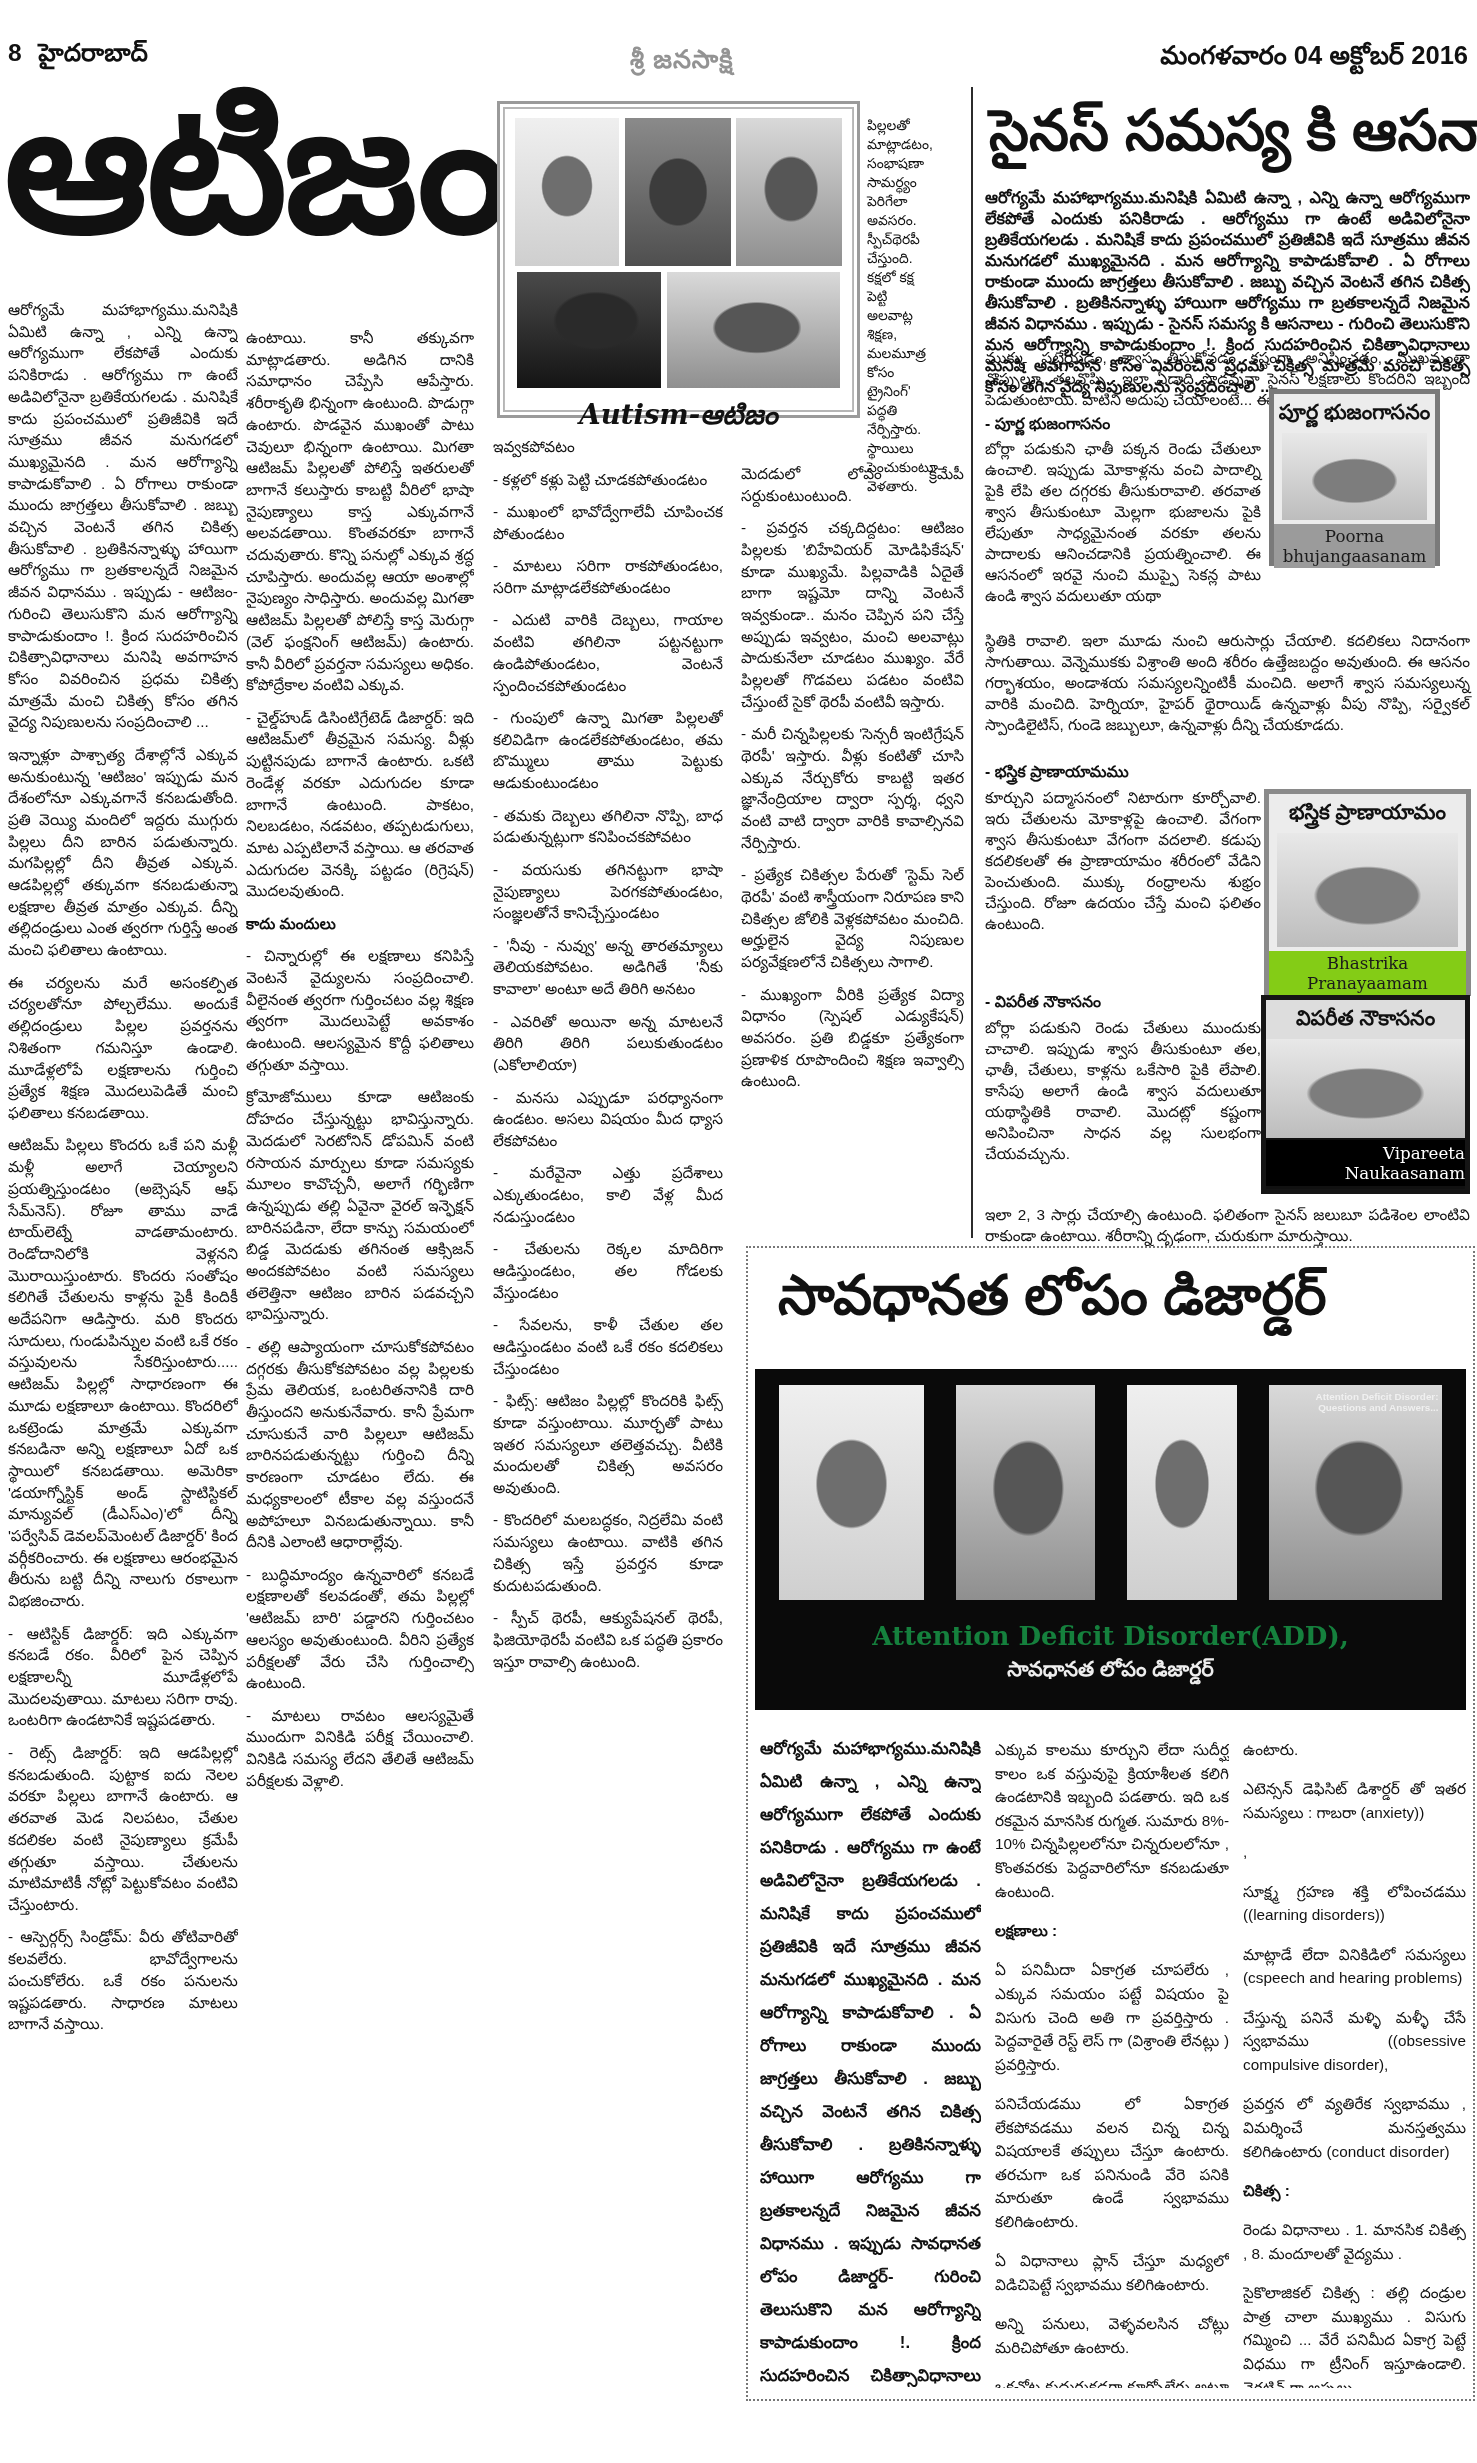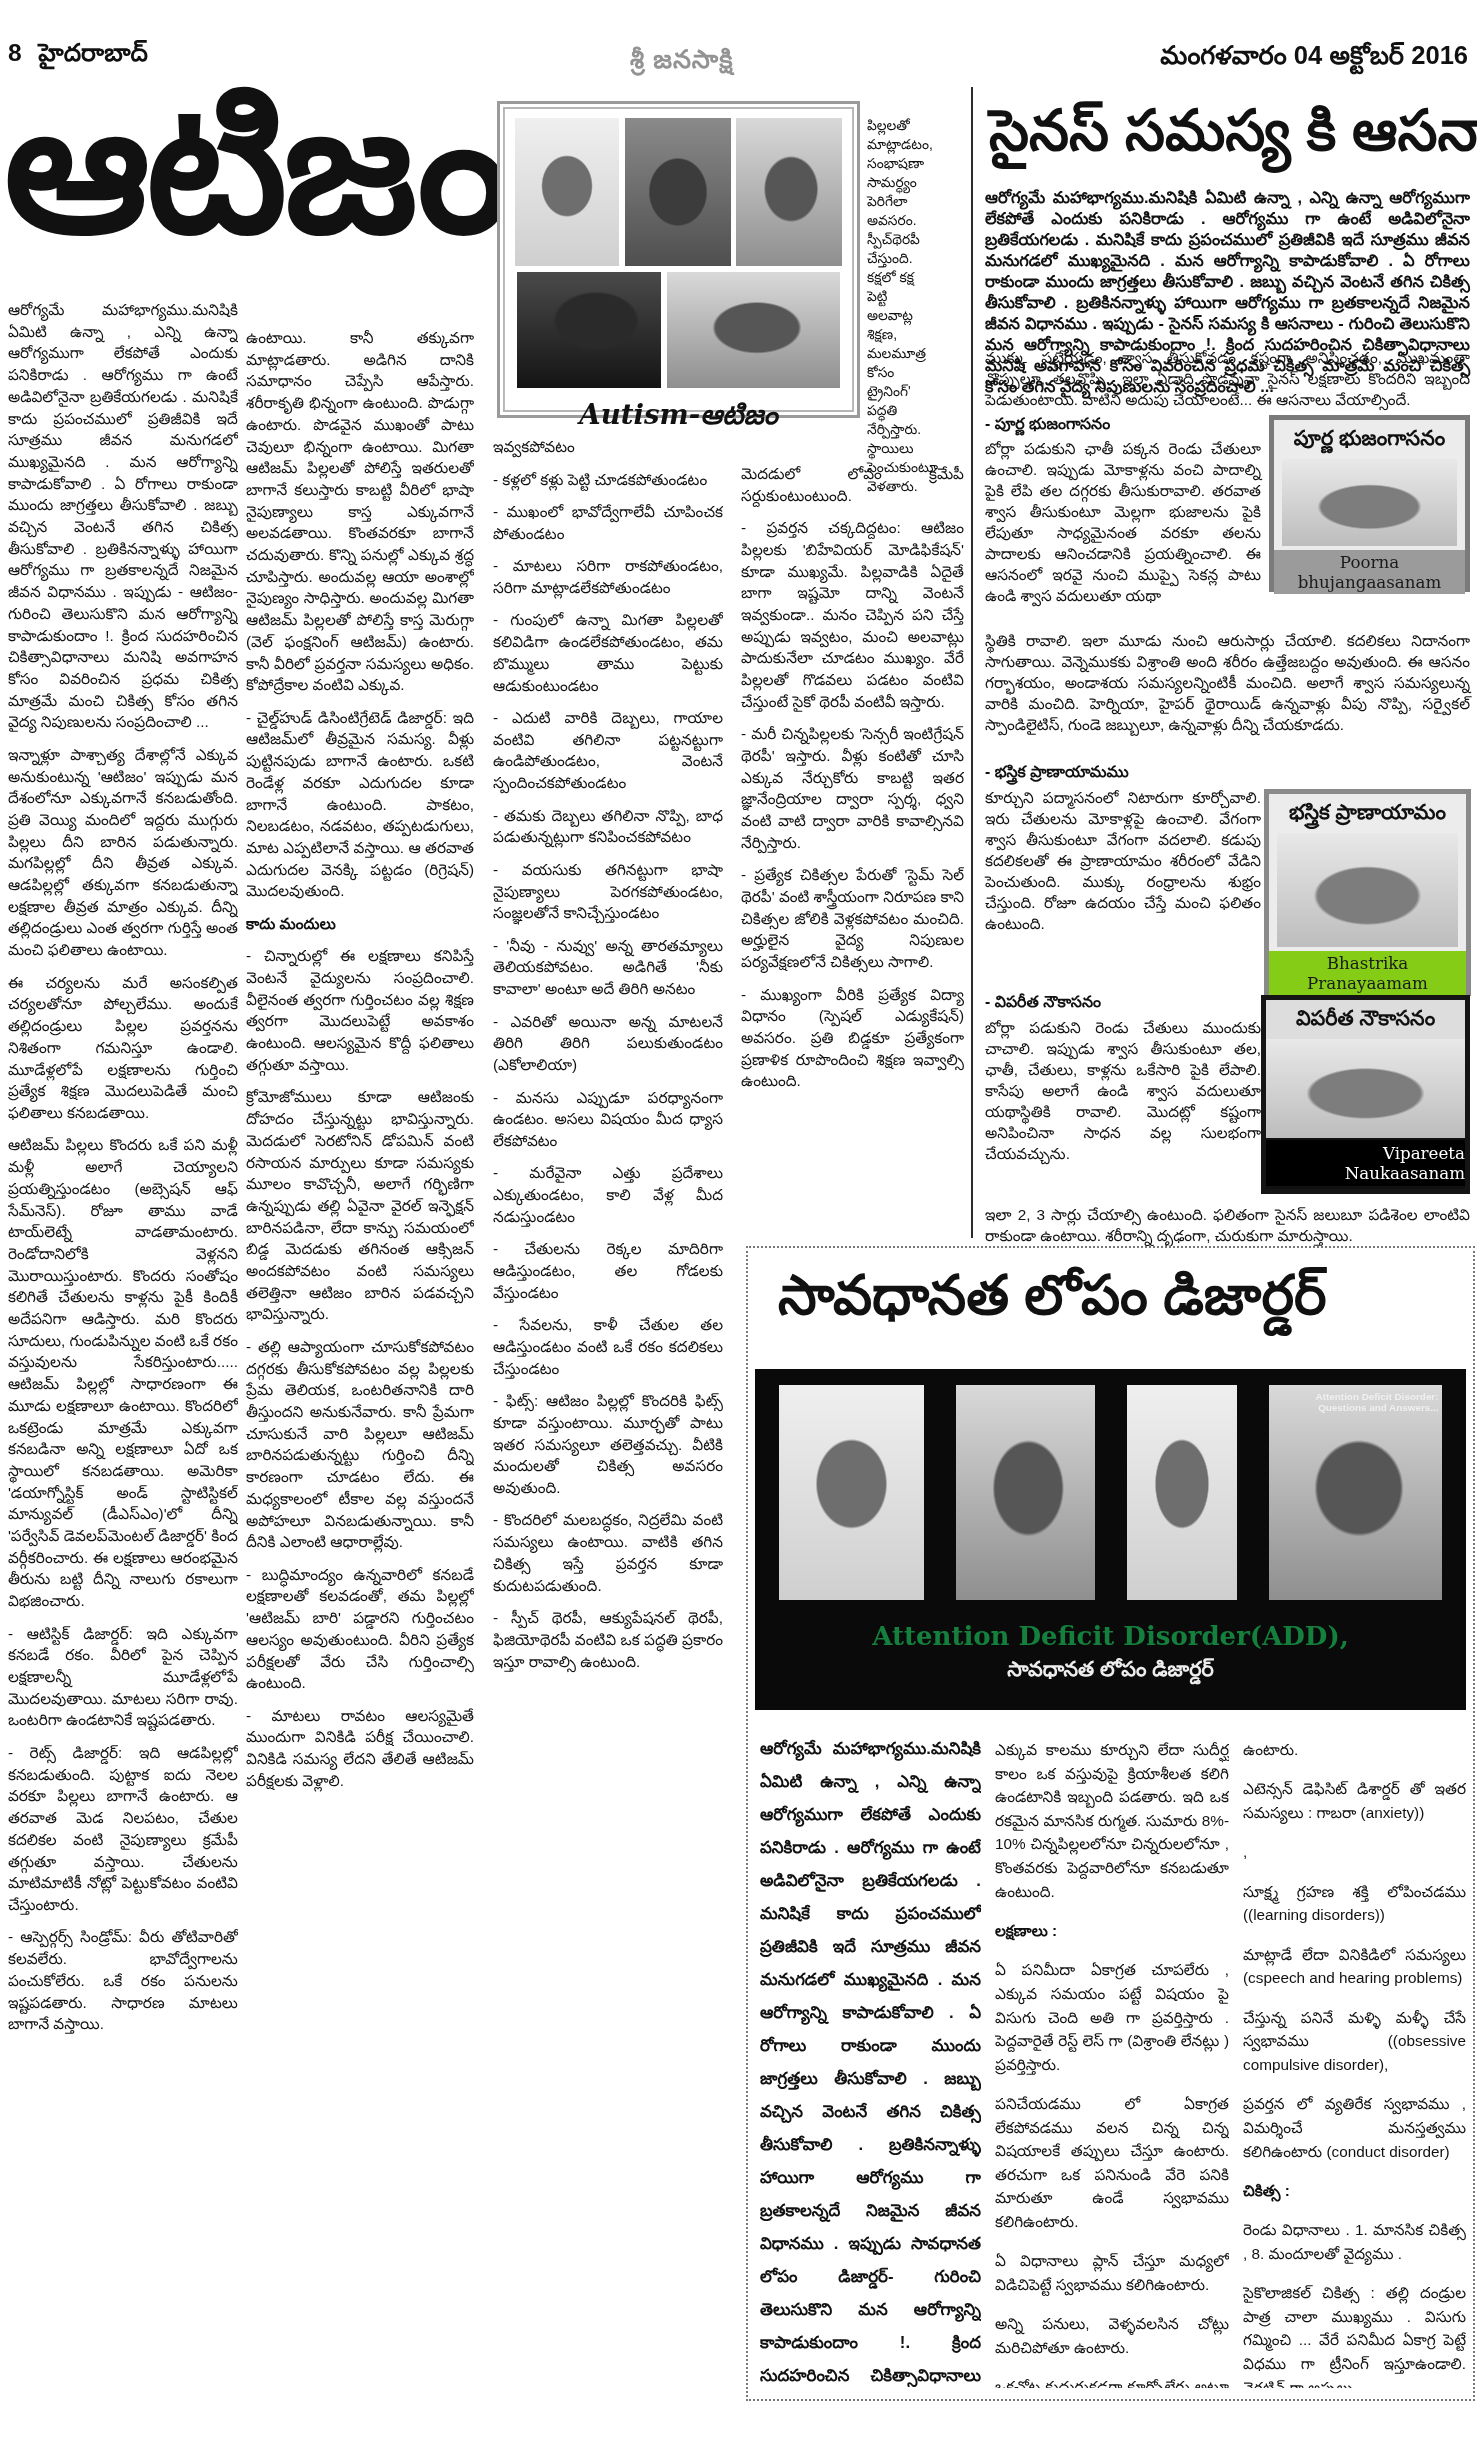--- a/index.html
+++ b/index.html
@@ -121,22 +121,22 @@
       <p>క్రోమోజోములు కూడా ఆటిజంకు దోహదం చేస్తున్నట్టు భావిస్తున్నారు. మెదడులో సెరటోనిన్ డోపమిన్ వంటి రసాయన మార్పులు కూడా సమస్యకు మూలం కావొచ్చనీ, అలాగే గర్భిణిగా ఉన్నప్పుడు తల్లి ఏవైనా వైరల్ ఇన్ఫెక్షన్ బారినపడినా, లేదా కాన్పు సమయంలో బిడ్డ మెదడుకు తగినంత ఆక్సిజన్ అందకపోవటం వంటి సమస్యలు తలెత్తినా ఆటిజం బారిన పడవచ్చని భావిస్తున్నారు.</p>
       <p>- తల్లి ఆప్యాయంగా చూసుకోకపోవటం దగ్గరకు తీసుకోకపోవటం వల్ల పిల్లలకు ప్రేమ తెలియక, ఒంటరితనానికి దారి తీస్తుందని అనుకునేవారు. కానీ ప్రేమగా చూసుకునే వారి పిల్లలూ ఆటిజమ్ బారినపడుతున్నట్టు గుర్తించి దీన్ని కారణంగా చూడటం లేదు. ఈ మధ్యకాలంలో టీకాల వల్ల వస్తుందనే అపోహలూ వినబడుతున్నాయి. కానీ దీనికి ఎలాంటి ఆధారాల్లేవు.</p>
       <p>- బుద్ధిమాంద్యం ఉన్నవారిలో కనబడే లక్షణాలతో కలవడంతో, తమ పిల్లల్లో 'ఆటిజమ్ బారి' పడ్డారని గుర్తించటం ఆలస్యం అవుతుంటుంది. వీరిని ప్రత్యేక పరీక్షలతో వేరు చేసి గుర్తించాల్సి ఉంటుంది.</p>
       <p>- మాటలు రావటం ఆలస్యమైతే ముందుగా వినికిడి పరీక్ష చేయించాలి. వినికిడి సమస్య లేదని తేలితే ఆటిజమ్ పరీక్షలకు వెళ్లాలి.</p>
     </div>
   <div class="abs col jus" style="left:493px;top:436px;width:230px;height:2000px;overflow:hidden;">
       <p>ఇవ్వకపోవటం</p>
       <p>- కళ్లలో కళ్లు పెట్టి చూడకపోతుండటం</p>
       <p>- ముఖంలో భావోద్వేగాలేవీ చూపించక పోతుండటం</p>
       <p>- మాటలు సరిగా రాకపోతుండటం, సరిగా మాట్లాడలేకపోతుండటం</p>
+      <p>- ఎదుటి వారికి దెబ్బలు, గాయాల వంటివి తగిలినా పట్టనట్టుగా ఉండిపోతుండటం, వెంటనే స్పందించకపోతుండటం</p>
       <p>- గుంపులో ఉన్నా మిగతా పిల్లలతో కలివిడిగా ఉండలేకపోతుండటం, తమ బొమ్ములు తాము పెట్టుకు ఆడుకుంటుండటం</p>
-      <p>- ఎదుటి వారికి దెబ్బలు, గాయాల వంటివి తగిలినా పట్టనట్టుగా ఉండిపోతుండటం, వెంటనే స్పందించకపోతుండటం</p>
       <p>- తమకు దెబ్బలు తగిలినా నొప్పి, బాధ పడుతున్నట్లుగా కనిపించకపోవటం</p>
       <p>- వయసుకు తగినట్టుగా భాషా నైపుణ్యాలు పెరగకపోతుండటం, సంజ్ఞలతోనే కానిచ్చేస్తుండటం</p>
       <p>- 'నీవు - నువ్వు' అన్న తారతమ్యాలు తెలియకపోవటం. అడిగితే 'నీకు కావాలా' అంటూ అదే తిరిగి అనటం</p>
       <p>- ఎవరితో అయినా అన్న మాటలనే తిరిగి తిరిగి పలుకుతుండటం (ఎకోలాలియా)</p>
       <p>- మనసు ఎప్పుడూ పరధ్యానంగా ఉండటం. అసలు విషయం మీద ధ్యాస లేకపోవటం</p>
       <p>- మరేవైనా ఎత్తు ప్రదేశాలు ఎక్కుతుండటం, కాలి వేళ్ల మీద నడుస్తుండటం</p>
       <p>- చేతులను రెక్కల మాదిరిగా ఆడిస్తుండటం, తల గోడలకు వేస్తుండటం</p>
       <p>- సేవలను, కాళీ చేతుల తల ఆడిస్తుండటం వంటి ఒకే రకం కదలికలు చేస్తుండటం</p>
       <p>- ఫిట్స్: ఆటిజం పిల్లల్లో కొందరికి ఫిట్స్ కూడా వస్తుంటాయి. మూర్ఛతో పాటు ఇతర సమస్యలూ తలెత్తవచ్చు. వీటికి మందులతో చికిత్స అవసరం అవుతుంది.</p>
       <p>- కొందరిలో మలబద్ధకం, నిద్రలేమి వంటి సమస్యలు ఉంటాయి. వాటికి తగిన చికిత్స ఇస్తే ప్రవర్తన కూడా కుదుటపడుతుంది.</p>
@@ -159,21 +159,21 @@
   <div class="abs rcol" style="left:985px;top:438px;width:276px;">బోర్లా పడుకుని ఛాతీ పక్కన రెండు చేతులూ ఉంచాలి. ఇప్పుడు మోకాళ్లను వంచి పాదాల్ని పైకి లేపి తల దగ్గరకు తీసుకురావాలి. తరవాత శ్వాస తీసుకుంటూ మెల్లగా భుజాలను పైకి లేపుతూ సాధ్యమైనంత వరకూ తలను పాదాలకు ఆనించడానికి ప్రయత్నించాలి. ఈ ఆసనంలో ఇరవై నుంచి ముప్పై సెకన్ల పాటు ఉండి శ్వాస వదులుతూ యథా</div>
   <div class="abs rcol" style="left:985px;top:630px;width:485px;">స్థితికి రావాలి. ఇలా మూడు నుంచి ఆరుసార్లు చేయాలి. కదలికలు నిదానంగా సాగుతాయి. వెన్నెముకకు విశ్రాంతి అంది శరీరం ఉత్తేజబద్దం అవుతుంది. ఈ ఆసనం గర్భాశయం, అండాశయ సమస్యలన్నింటికీ మంచిది. అలాగే శ్వాస సమస్యలున్న వారికి మంచిది. హెర్నియా, హైపర్ థైరాయిడ్ ఉన్నవాళ్లు వీపు నొప్పి, సర్వైకల్ స్పాండిలైటిస్, గుండె జబ్బులూ, ఉన్నవాళ్లు దీన్ని చేయకూడదు.</div>
 
   <div class="abs sub" style="left:985px;top:763px;">- భస్త్రిక ప్రాణాయామము</div>
   <div class="abs rcol" style="left:985px;top:787px;width:276px;">కూర్చుని పద్మాసనంలో నిటారుగా కూర్చోవాలి. ఇరు చేతులను మోకాళ్లపై ఉంచాలి. వేగంగా శ్వాస తీసుకుంటూ వేగంగా వదలాలి. కడుపు కదలికలతో ఈ ప్రాణాయామం శరీరంలో వేడిని పెంచుతుంది. ముక్కు రంధ్రాలను శుభ్రం చేస్తుంది. రోజూ ఉదయం చేస్తే మంచి ఫలితం ఉంటుంది.</div>
 
   <div class="abs sub" style="left:985px;top:993px;">- విపరీత నౌకాసనం</div>
   <div class="abs rcol" style="left:985px;top:1017px;width:276px;">బోర్లా పడుకుని రెండు చేతులు ముందుకు చాచాలి. ఇప్పుడు శ్వాస తీసుకుంటూ తల, ఛాతీ, చేతులు, కాళ్లను ఒకేసారి పైకి లేపాలి. కాసేపు అలాగే ఉండి శ్వాస వదులుతూ యథాస్థితికి రావాలి. మొదట్లో కష్టంగా అనిపించినా సాధన వల్ల సులభంగా చేయవచ్చును.</div>
   <div class="abs rcol" style="left:985px;top:1204px;width:485px;">ఇలా 2, 3 సార్లు చేయాల్సి ఉంటుంది. ఫలితంగా సైనస్ జలుబూ పడిశెంల లాంటివి రాకుండా ఉంటాయి. శరీరాన్ని దృఢంగా, చురుకుగా మారుస్తాయి.</div>
 
-  <div class="abs pose" style="left:1269px;top:415px;width:201px;height:177px;border:5.9px solid #7a7a7a;">
+  <div class="abs pose" style="left:1269px;top:389px;width:171px;height:177px;border:5.9px solid #7a7a7a;">
     <div class="ptitle">పూర్ణ భుజంగాసనం</div>
     <div class="pimg" style="height:87px;"></div>
     <div class="pcap" style="background:#9b9b9b;color:#1a1a1a;margin-top:3.9px;padding:2px 0;">Poorna bhujangaasanam</div>
   </div>
 
   <div class="abs pose" style="left:1264px;top:757px;width:207px;height:207px;border:5.9px solid #8a8a8a;margin-top:32px;">
     <div class="ptitle">భస్త్రిక ప్రాణాయామం</div>
     <div class="pimg" style="height:114px;"></div>
     <div class="pcap" style="background:#84cc16;color:#1a1a1a;margin-top:3.9px;padding:2px 0;">Bhastrika Pranayaamam</div>
   </div>

